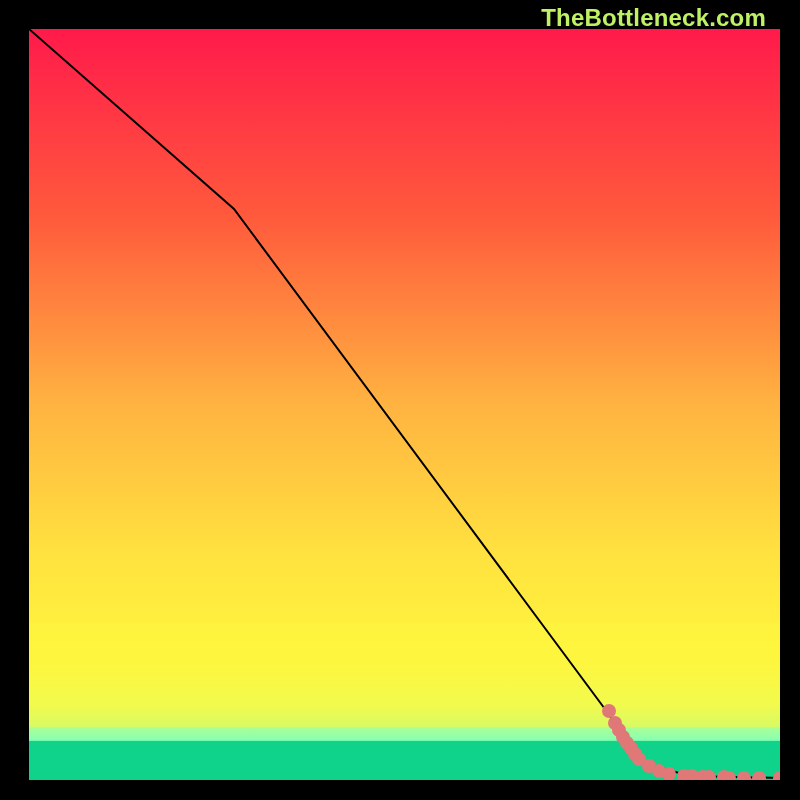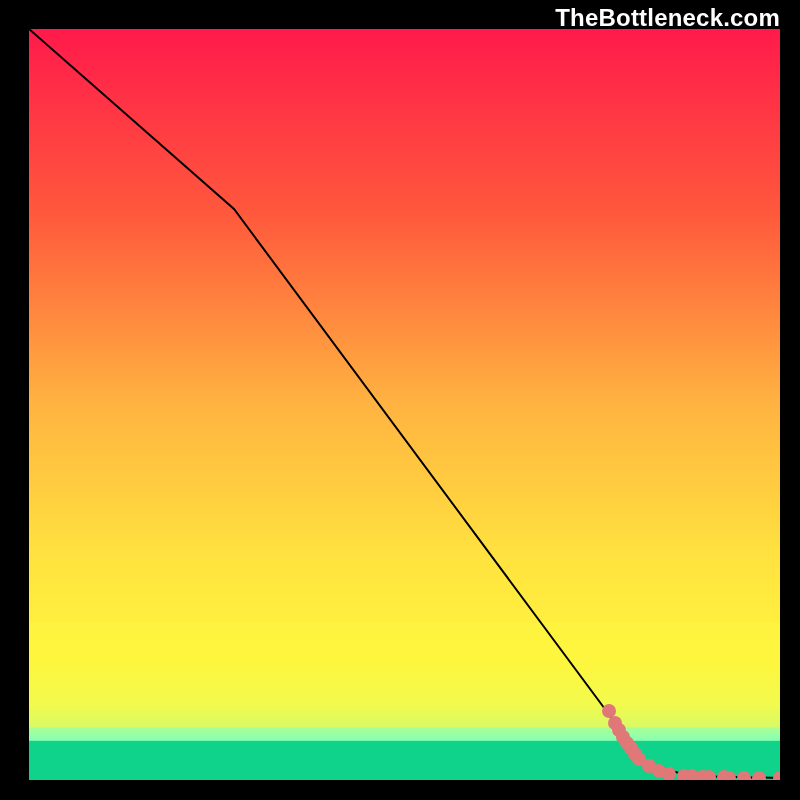--- a/index.html
+++ b/index.html
@@ -20,22 +20,22 @@
     position: absolute;
     left: 29px;
     top: 29px;
     width: 751px;
     height: 751px;
     overflow: hidden;
   }
   .attribution {
     position: absolute;
     top: 4px;
-    right: 20px;
-    color: #ffffff;
+    right: 34px;
+    color: #bef264;
     font-size: 24px;
     font-weight: 600;
     letter-spacing: 0.2px;
   }
   svg {
     display: block;
   }
 </style>
 </head>
 <body>

